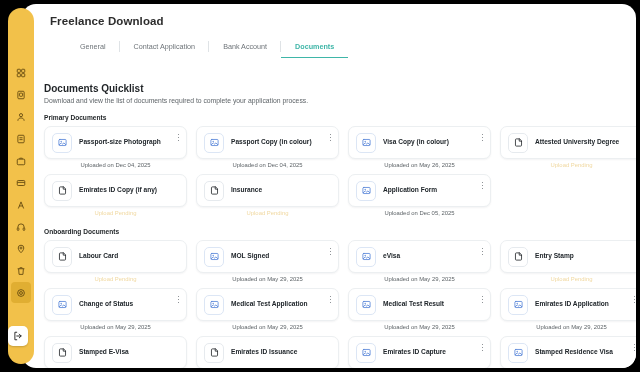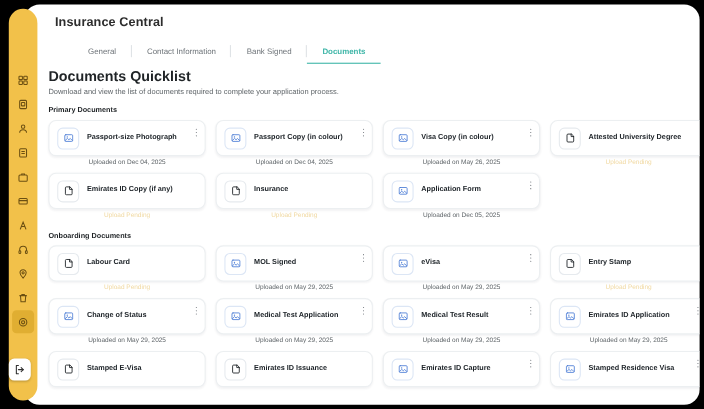--- a/index.html
+++ b/index.html
@@ -96,22 +96,22 @@
     width: 1px; height: 11px; background: #DFE3E6;
   }
   .tab:last-child .sep { display:none; }
   .tab.active {
     color: #3FB6A8;
     border-bottom-color: #3FB6A8;
     font-weight: bold;
   }
   
   #quicklist-title {
-    margin: 4px 0 0 8px;
-    font-size: 13px;
+    margin: 25px 0 0 8px;
+    font-size: 10px;
     font-weight: bold;
     color: #1F2326;
   }
   #quicklist-sub {
     margin: 3px 0 0 8px;
     font-size: 6.8px;
     color: #5E6468;
   }
   .section-title {
     margin: 10px 0 5px 8px;
@@ -280,33 +280,33 @@
     <svg viewBox="0 0 16 16" fill="none" stroke="currentColor" stroke-width="1.6" stroke-linecap="round" stroke-linejoin="round">
       <path d="M6 2H3v12h3"></path>
         <path d="M10 11l3-3-3-3"></path>
         <path d="M13 8H6"></path>
     </svg>
   </div>
 
   <div id="page">
     <div id="content">
 
-      <div id="app-title">Insurance Central</div>
+      <div id="app-title">Freelance Download</div>
 
       <div id="tabs">
           <div class="tab">
             <span>General</span>
             <span class="sep"></span>
           </div>
           <div class="tab">
-            <span>Contact Information</span>
+            <span>Contact Application</span>
             <span class="sep"></span>
           </div>
           <div class="tab">
-            <span>Bank Signed</span>
+            <span>Bank Account</span>
             <span class="sep"></span>
           </div>
           <div class="tab active">
             <span>Documents</span>
           </div>
         </div>
 
       <div id="quicklist-title">Documents Quicklist</div>
       <div id="quicklist-sub">Download and view the list of documents required to complete your application process.</div>
 

